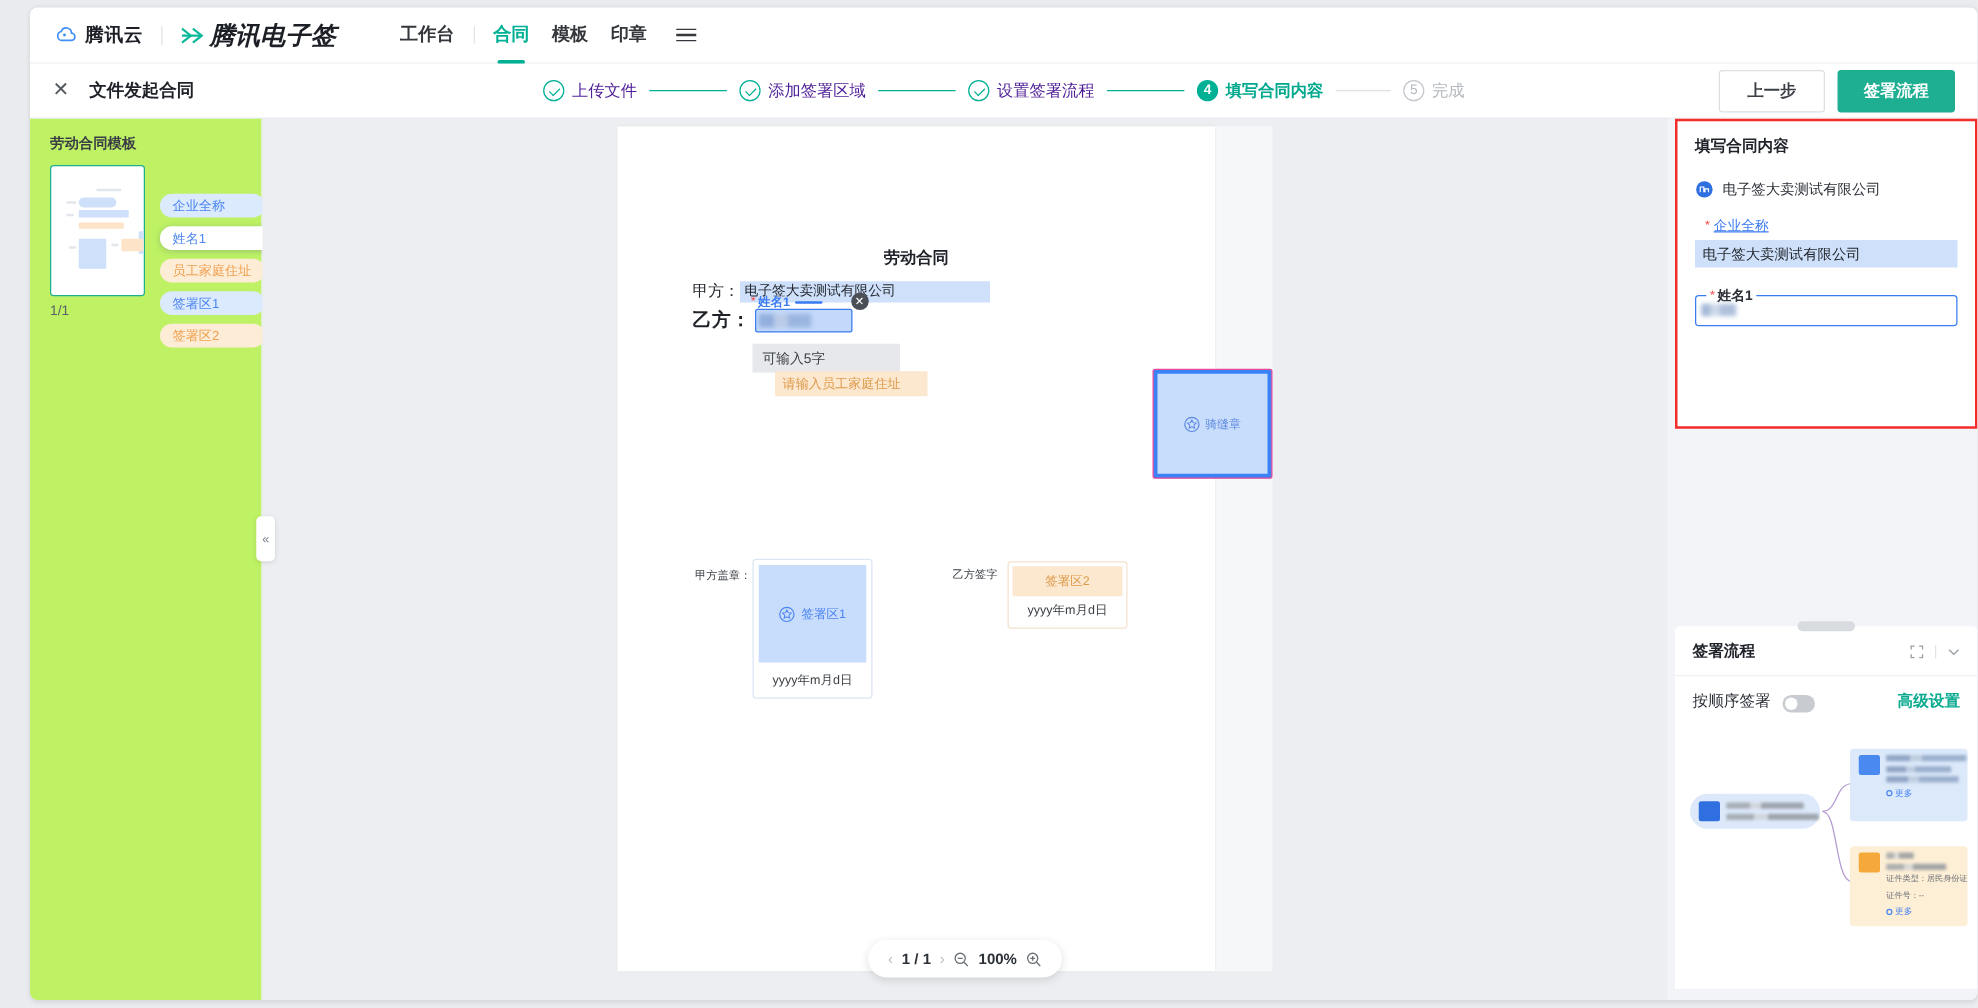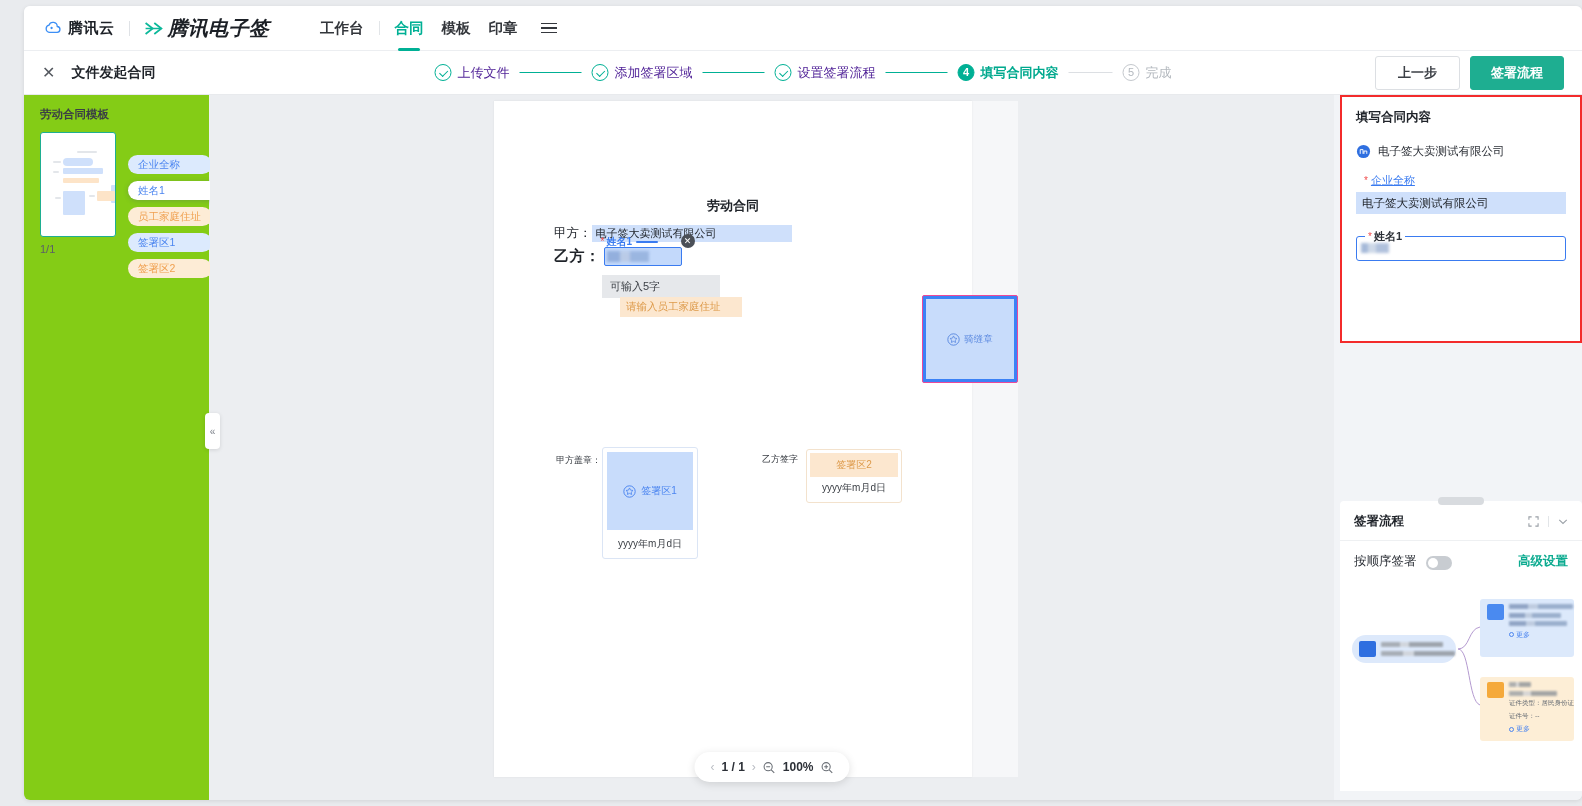--- a/index.html
+++ b/index.html
@@ -101,21 +101,21 @@
     font-size:13px; font-weight:700; border-radius:3px; cursor:pointer;
     padding: 7px 22px; border:1px solid #dcdfe3; background:#fff; color:#3b3f45;
   }
   .btn.primary { background:#1eae91; border-color:#1eae91; color:#fff; padding: 7px 20px;}
 
   
   .body-wrap { display:flex; height: calc(794px - 45px - 44px); position:relative; }
 
   
   .left-panel {
-    width: 186px; background:#84cc16; flex:none; padding: 12px 0 0 16px;
+    width: 186px; background:#bef264; flex:none; padding: 12px 0 0 16px;
     border-right:1px solid #eef0f2; position:relative;
   }
   .tpl-title { font-size:11.5px; color:#3b3f45; font-weight:700; margin-bottom:10px; }
   .thumb-box { position:relative; width: 150px;}
   .thumb {
     width: 76px; height: 105px; border:1.5px solid #1eae91; border-radius:3px;
     background:#fff; position:relative; overflow:hidden;
   }
   .tl { position:absolute; background:#cfe0fb; border-radius:1px; }
   .tl.gray { background:#e3e6ea; }

